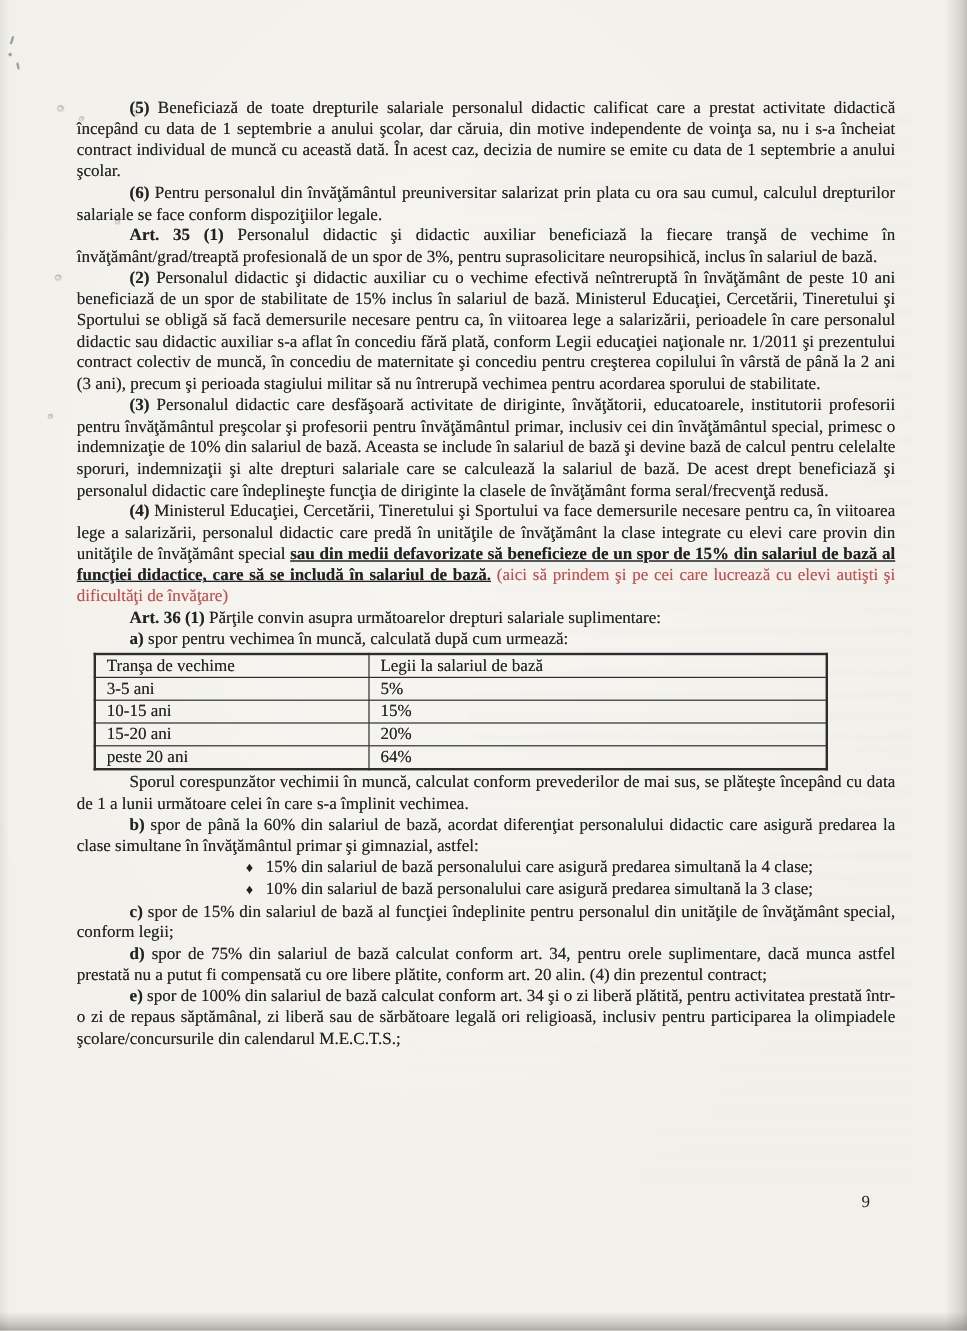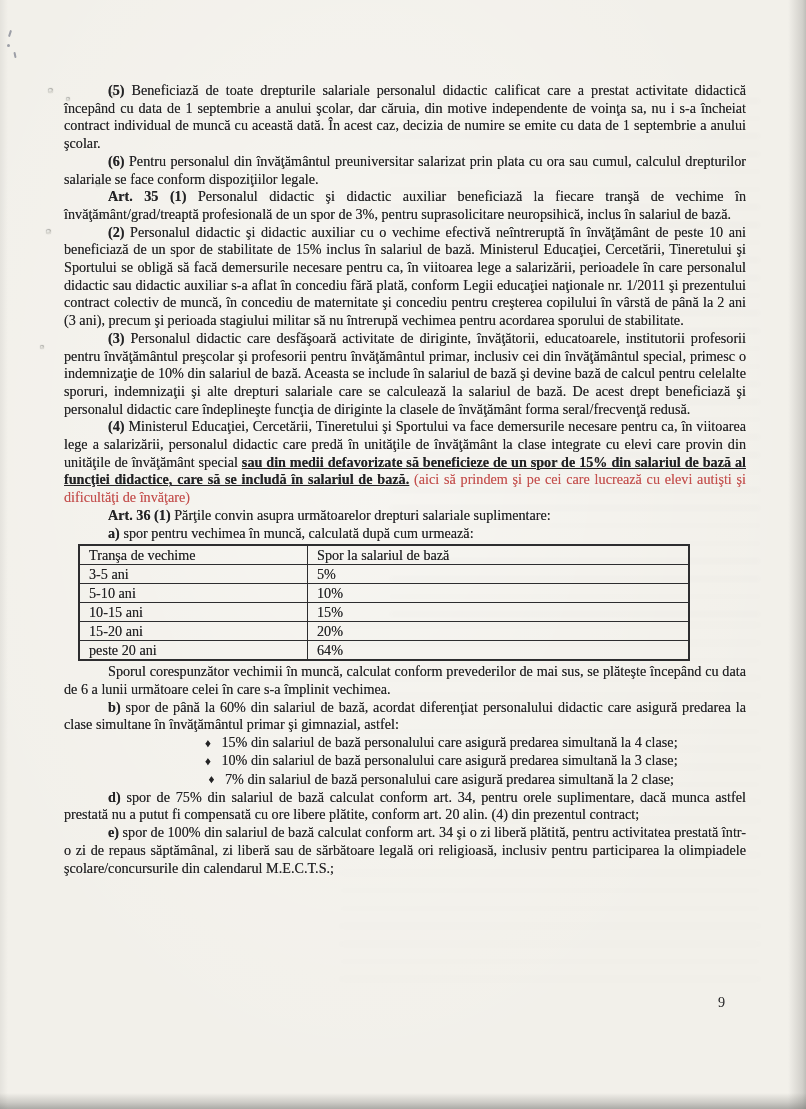--- a/index.html
+++ b/index.html
@@ -97,55 +97,51 @@
   <p class="ind"><span class="b">(4)</span> <span>Ministerul Educaţiei, Cercetării, Tineretului şi Sportului va face demersurile necesare pentru ca, în viitoarea lege a salarizării, personalul didactic care predă în unităţile de învăţământ la clase integrate cu elevi care provin din unităţile de învăţământ special</span> <span class="bu">sau din medii defavorizate să beneficieze de un spor de 15% din salariul de bază al funcţiei didactice, care să se includă în salariul de bază.</span> <span class="red">(aici să prindem şi pe cei care lucrează cu elevi autişti şi dificultăţi de învăţare)</span></p>
 
   <p class="ind"><span class="b">Art. 36 (1)</span> <span>Părţile convin asupra următoarelor drepturi salariale suplimentare:</span></p>
 
   <p class="ind"><span class="b">a)</span> <span>spor pentru vechimea în muncă, calculată după cum urmează:</span></p>
 
   <table class="vech">
     <thead>
       <tr>
         <th class="c1">Tranşa de vechime</th>
-        <th>Spor la salariul de bază</th>
+        <th>Legii la salariul de bază</th>
       </tr>
     </thead>
     <tbody>
       <tr>
         <td class="c1">3-5 ani</td>
         <td>5%</td>
-      </tr>
-      <tr>
-        <td class="c1">5-10 ani</td>
-        <td>10%</td>
       </tr>
       <tr>
         <td class="c1">10-15 ani</td>
         <td>15%</td>
       </tr>
       <tr>
         <td class="c1">15-20 ani</td>
         <td>20%</td>
       </tr>
       <tr>
         <td class="c1">peste 20 ani</td>
         <td>64%</td>
       </tr>
     </tbody>
   </table>
 
-  <p class="ind"><span>Sporul corespunzător vechimii în muncă, calculat conform prevederilor de mai sus, se plăteşte începând cu data de 6 a lunii următoare celei în care s-a împlinit vechimea.</span></p>
+  <p class="ind"><span>Sporul corespunzător vechimii în muncă, calculat conform prevederilor de mai sus, se plăteşte începând cu data de 1 a lunii următoare celei în care s-a împlinit vechimea.</span></p>
 
   <p class="ind"><span class="b">b)</span> <span>spor de până la 60% din salariul de bază, acordat diferenţiat personalului didactic care asigură predarea la clase simultane în învăţământul primar şi gimnazial, astfel:</span></p>
 
   <p class="bl"><span class="diamond">♦</span><span>15% din salariul de bază personalului care asigură predarea simultană la 4 clase;</span></p>
   <p class="bl"><span class="diamond">♦</span><span>10% din salariul de bază personalului care asigură predarea simultană la 3 clase;</span></p>
-  <p class="bl"><span class="diamond">♦</span><span>7% din salariul de bază personalului care asigură predarea simultană la 2 clase;</span></p>
 
+  <p class="ind"><span class="b">c)</span> <span>spor de 15% din salariul de bază al funcţiei îndeplinite pentru personalul din unităţile de învăţământ special, conform legii;</span></p>
 
   <p class="ind"><span class="b">d)</span> <span>spor de 75% din salariul de bază calculat conform art. 34, pentru orele suplimentare, dacă munca astfel prestată nu a putut fi compensată cu ore libere plătite, conform art. 20 alin. (4) din prezentul contract;</span></p>
 
   <p class="ind"><span class="b">e)</span> <span>spor de 100% din salariul de bază calculat conform art. 34 şi o zi liberă plătită, pentru activitatea prestată într-o zi de repaus săptămânal, zi liberă sau de sărbătoare legală ori religioasă, inclusiv pentru participarea la olimpiadele şcolare/concursurile din calendarul M.E.C.T.S.;</span></p>
 
 </div>
 
 <div class="page-number">9</div>
 
 </body></html>

